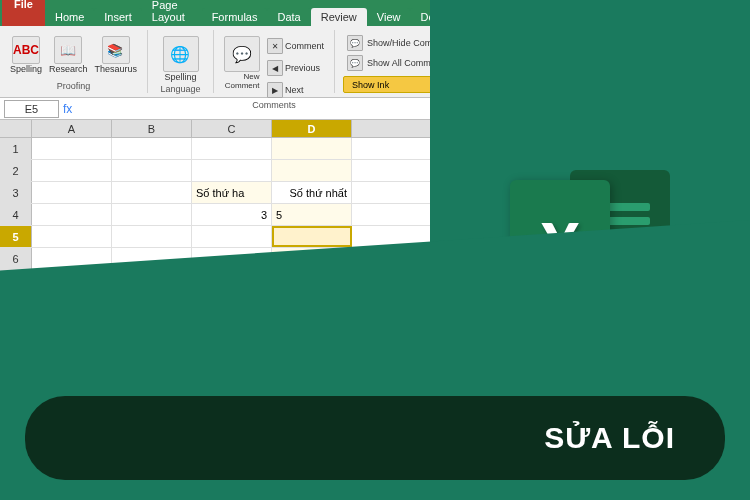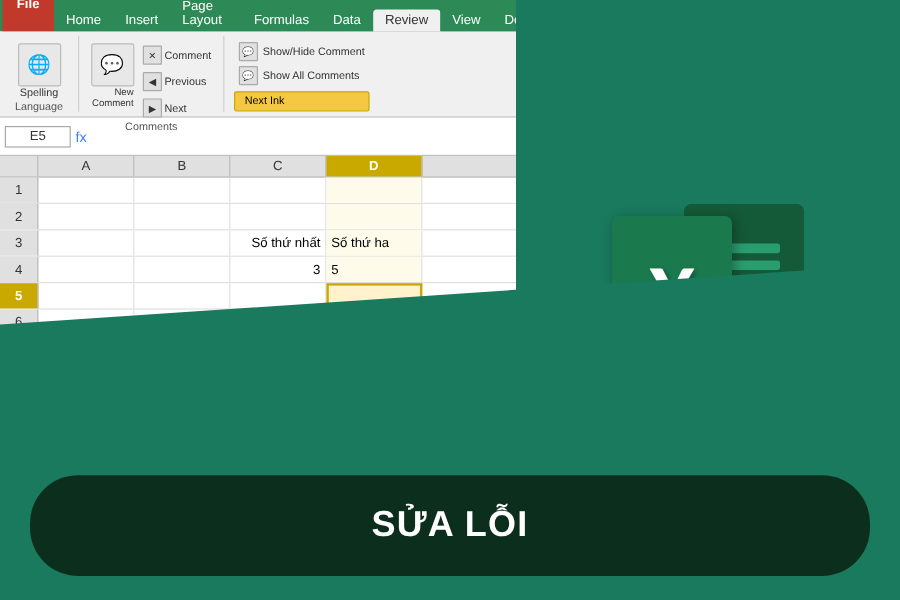--- a/index.html
+++ b/index.html
@@ -178,21 +178,21 @@
       font-size: 10px;
       cursor: pointer;
       border-radius: 2px;
       margin-top: 2px;
     }
 
     
     .formula-bar {
       display: flex;
       align-items: center;
-      height: 32px;
+      height: 22px;
       background: #fff;
       border-bottom: 1px solid #c0c0c0;
       padding: 0 4px;
       gap: 4px;
     }
 
     .cell-ref {
       width: 55px;
       height: 18px;
       border: 1px solid #aaa;
@@ -360,21 +360,21 @@
       clip-path: polygon(0 18%, 100% 0%, 100% 100%, 0% 100%);
       z-index: 5;
     }
 
     .text-block {
       position: absolute;
       bottom: 20px;
       left: 50%;
       transform: translateX(-50%);
       width: 700px;
-      text-align: center;
+      text-align: right;
       z-index: 15;
     }
 
     .dark-pill {
       background: rgba(10, 35, 20, 0.88);
       border-radius: 40px;
       padding: 22px 50px;
       display: inline-block;
       width: 100%;
     }
@@ -404,20 +404,39 @@
         <div class="ribbon-tab">Page Layout</div>
         <div class="ribbon-tab">Formulas</div>
         <div class="ribbon-tab">Data</div>
         <div class="ribbon-tab active">Review</div>
         <div class="ribbon-tab">View</div>
         <div class="ribbon-tab">Develop...</div>
       </div>
 
       <div class="ribbon-content">
 
+        <div class="ribbon-group">
+          <div class="ribbon-icons">
+            <div class="ribbon-icon-btn">
+              <div class="icon-box">
+                <span style="font-size:12px;font-weight:bold;color:#c00;">ABC</span>
+              </div>
+              <span style="font-size:9px;">Spelling</span>
+            </div>
+            <div class="ribbon-icon-btn">
+              <div class="icon-box">📖</div>
+              <span style="font-size:9px;">Research</span>
+            </div>
+            <div class="ribbon-icon-btn">
+              <div class="icon-box">📚</div>
+              <span style="font-size:9px;">Thesaurus</span>
+            </div>
+          </div>
+          <span class="ribbon-group-label">Proofing</span>
+        </div>
 
         <div class="ribbon-group">
           <div class="ribbon-icons">
             <div class="ribbon-icon-btn">
               <div class="icon-box big">🌐</div>
               <span style="font-size:9px;">Spelling</span>
             </div>
           </div>
           <span class="ribbon-group-label">Language</span>
         </div>
@@ -450,21 +469,21 @@
           <div class="ribbon-side-group">
             <div class="ribbon-side-btn">
               <div class="small-icon">💬</div>
               <span style="font-size:9px;">Show/Hide Comment</span>
             </div>
             <div class="ribbon-side-btn">
               <div class="small-icon">💬</div>
               <span style="font-size:9px;">Show All Comments</span>
             </div>
             <div class="show-ink-btn">
-              <span style="font-size:9px;">Next Ink</span>
+              <span style="font-size:9px;">Show Ink</span>
             </div>
           </div>
         </div>
       </div>
     </div>
 
     <div class="formula-bar">
       <input class="cell-ref" value="E5" readonly="" style="">
       <span class="formula-icon">fx</span>
     </div>
@@ -490,22 +509,22 @@
         <div class="row-header">2</div>
         <div class="cell"></div>
         <div class="cell"></div>
         <div class="cell"></div>
         <div class="cell active-col"></div>
       </div>
       <div class="spreadsheet-row">
         <div class="row-header">3</div>
         <div class="cell"></div>
         <div class="cell"></div>
+        <div class="cell active-col">Số thứ ha</div>
         <div class="cell text-right">Số thứ nhất</div>
-        <div class="cell active-col">Số thứ ha</div>
       </div>
       <div class="spreadsheet-row">
         <div class="row-header">4</div>
         <div class="cell"></div>
         <div class="cell"></div>
         <div class="cell text-right">3</div>
         <div class="cell active-col">5</div>
       </div>
       <div class="spreadsheet-row">
         <div class="row-header active">5</div>

